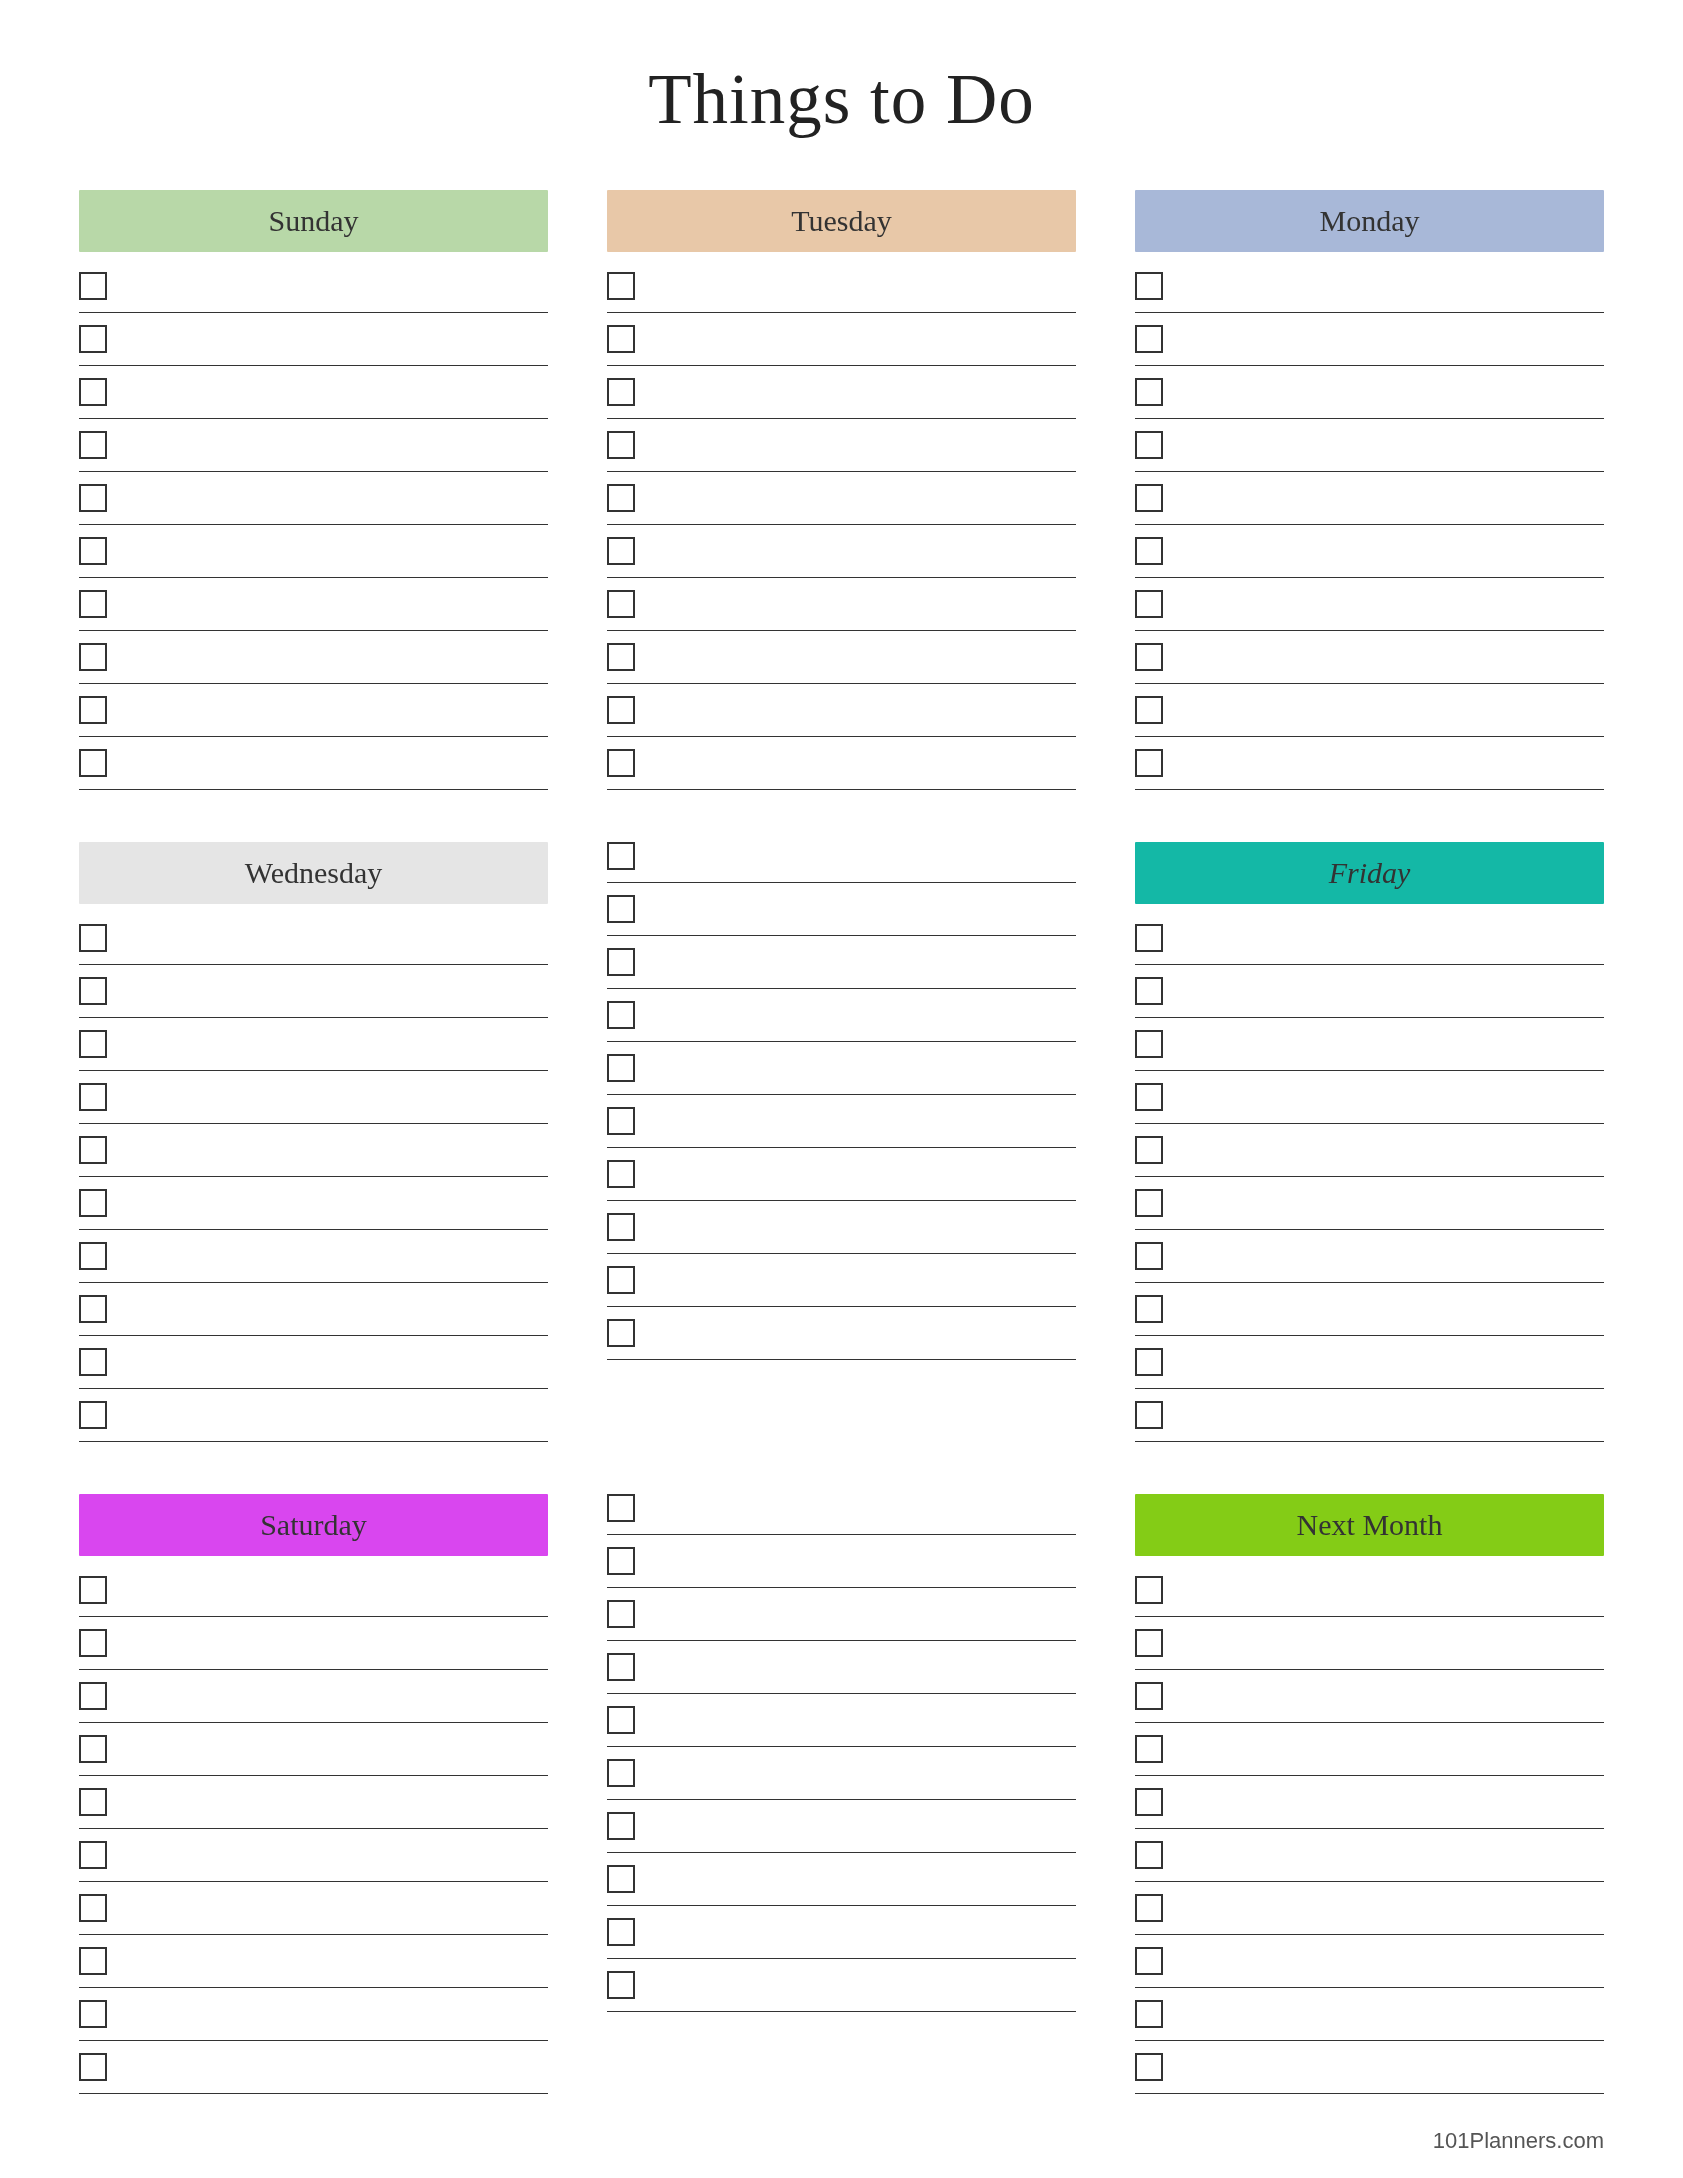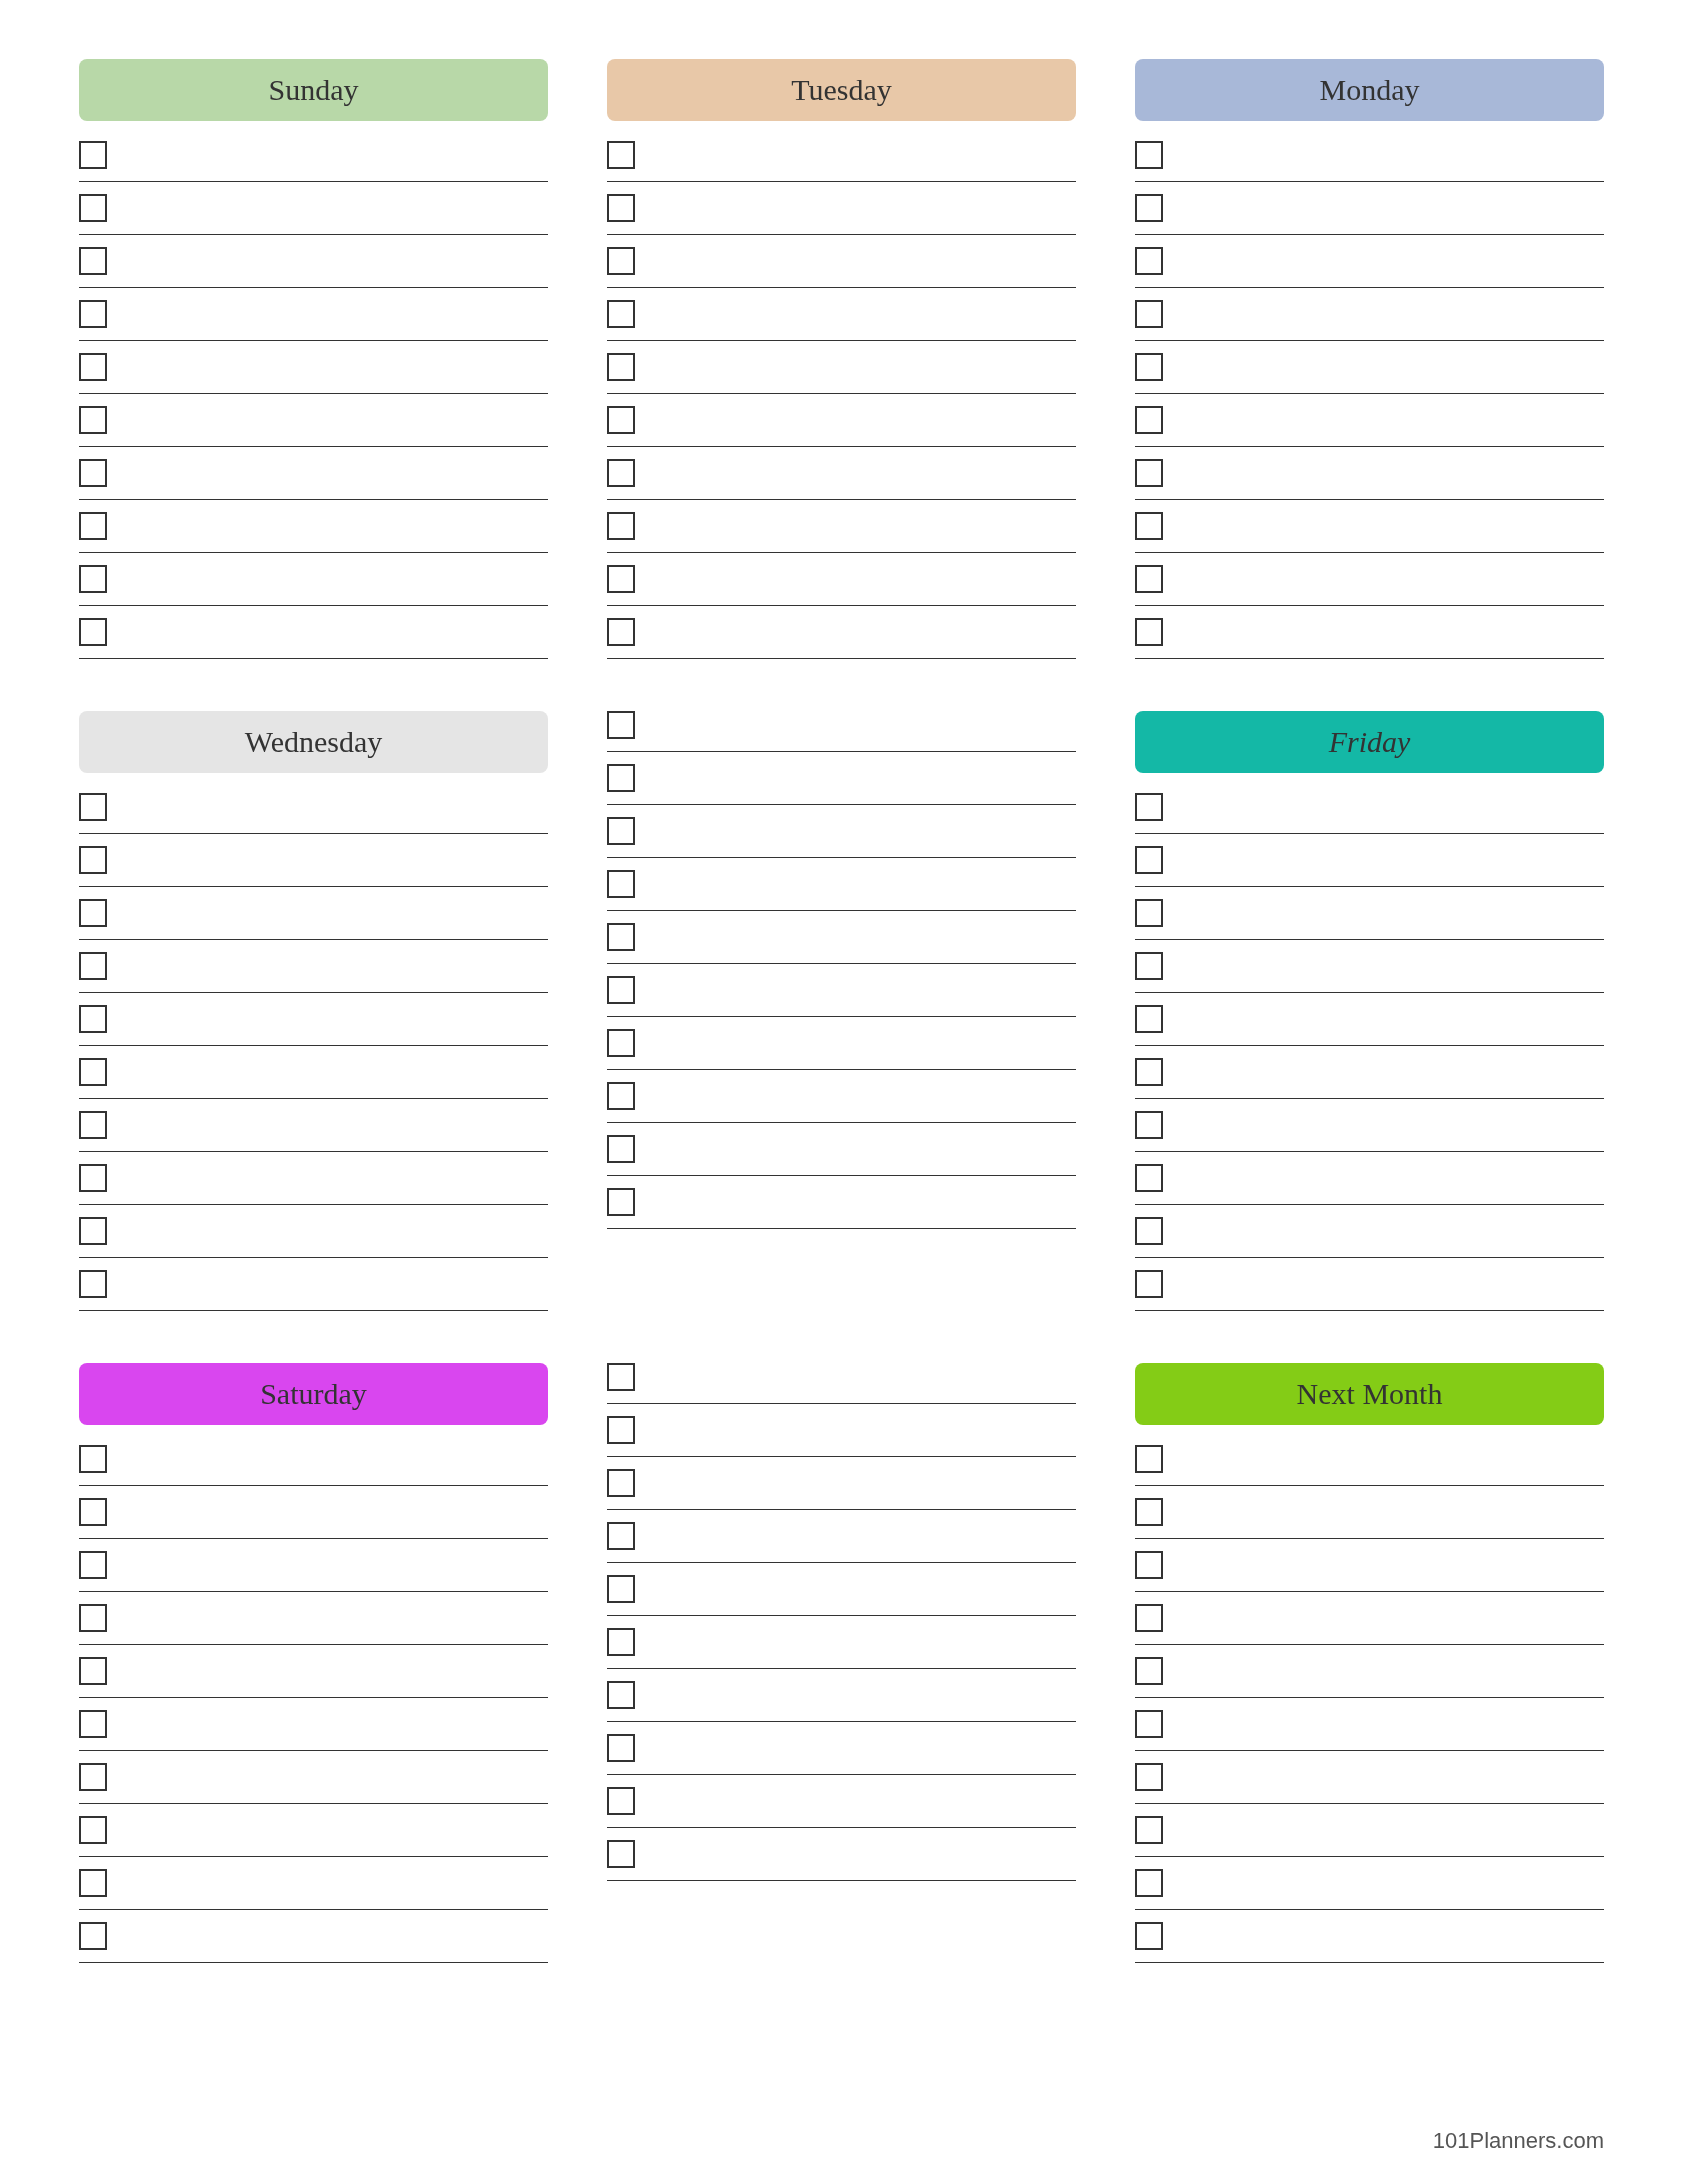--- a/index.html
+++ b/index.html
@@ -50,21 +50,21 @@
       display: flex;
       flex-direction: column;
     }
 
     .day-header {
       padding: 14px 20px;
       text-align: center;
       font-size: 30px;
       font-family: Georgia, serif;
       color: #333;
-      border-radius: 8px;
+      border-radius: 1px;
       margin-bottom: 20px;
     }
 
     .day-header.sunday    { background-color: #b8d8a8; }
     .day-header.monday    { background-color: #a8b8d8; }
     .day-header.tuesday   { background-color: #e8c8a8; }
     .day-header.wednesday { background-color: #e5e5e5; }
     .day-header.thursday  { background-color: #e8b8e0; }
     .day-header.friday    { background-color: #14b8a6; font-style: italic; }
     .day-header.saturday  { background-color: #d946ef; }
@@ -106,20 +106,21 @@
       right: 79px;
       font-family: Arial, sans-serif;
       font-size: 22px;
       color: #555;
     }
   </style>
 </head>
 <body>
 
 <div class="page">
+  <h1 class="page-title">Things to Do</h1>
 
   <div class="sections-grid">
 
     <div class="row">
 
       <div class="day-section">
         <div class="day-header sunday">Sunday</div>
         <div class="todo-list">
           <div class="todo-item">
               <div class="todo-checkbox"></div>

